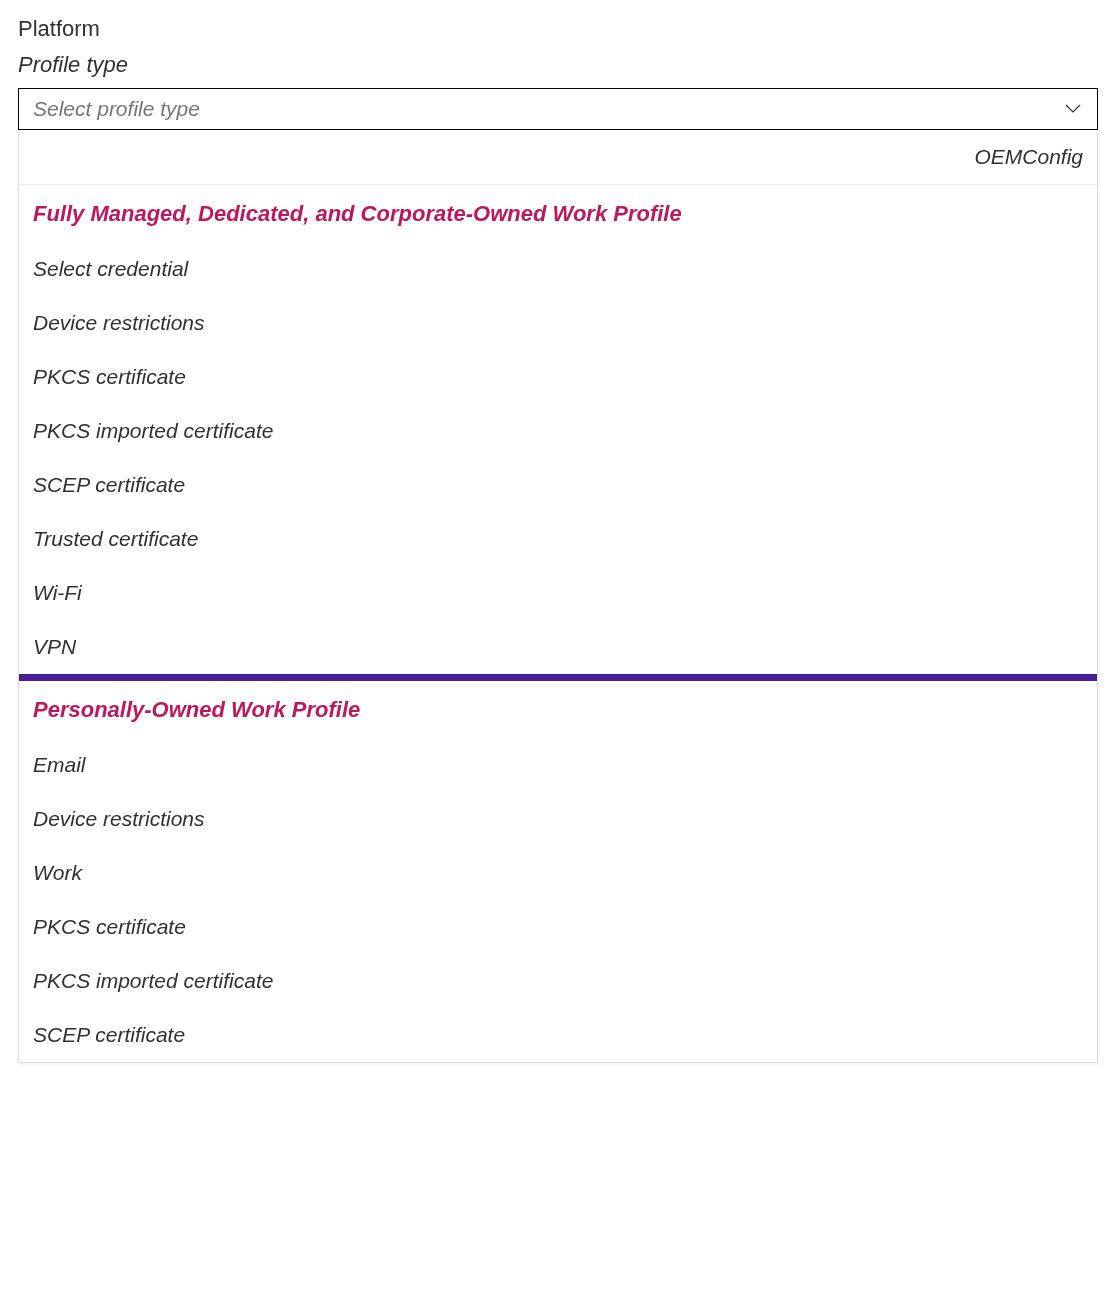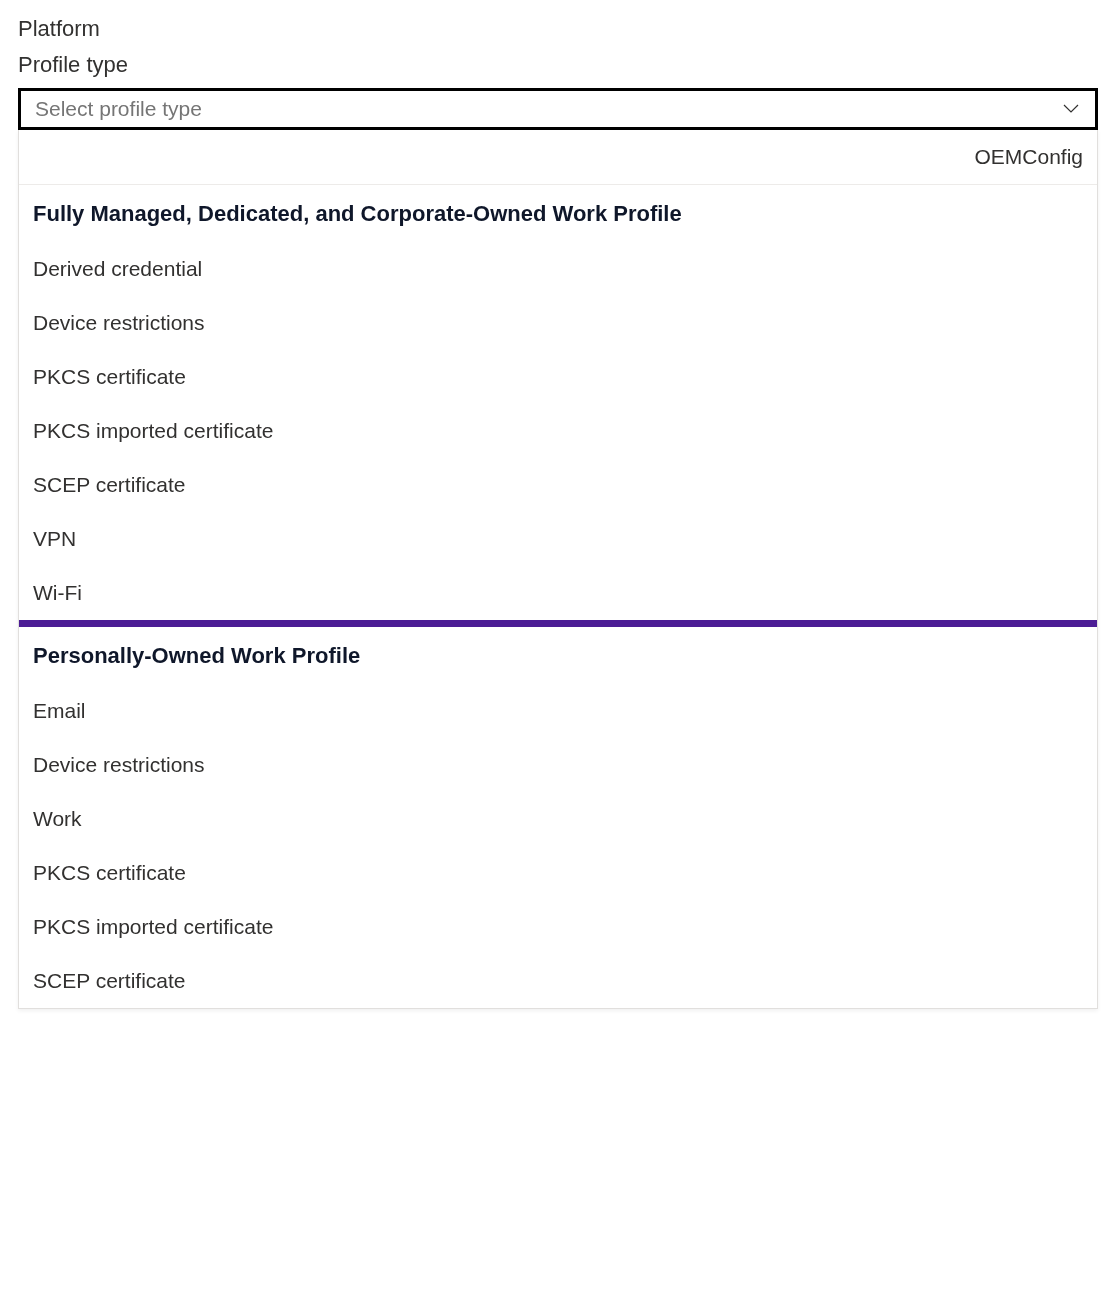--- a/index.html
+++ b/index.html
@@ -20,21 +20,21 @@
       font-size: 22px;
       color: #323130;
       margin-bottom: 10px;
       display: block;
       font-weight: 400;
     }
     .select-box {
       position: relative;
       width: 100%;
       height: 42px;
-      border: 3px solid #000000;
+      border: 1px solid #000000;
       background: #ffffff;
       display: flex;
       align-items: center;
       padding: 0 14px;
       cursor: pointer;
     }
     .select-box.focused {
       border: 2px solid #6b2d90;
     }
     .select-value {
@@ -76,21 +76,21 @@
       font-weight: 400;
     }
     .dropdown-option.bordered {
       border-bottom: 1px solid #edebe9;
       text-align: right;
     }
     .dropdown-group-header {
       padding: 16px 14px 15px 14px;
       font-size: 22px;
       font-weight: 700;
-      color: #0f172a;
+      color: #be185d;
       cursor: default;
     }
     .dropdown-group-header.bordered-top {
       border-top: 7px solid #4c1d95;
     }
     
     .dropdown-panel::-webkit-scrollbar {
       width: 20px;
     }
     .dropdown-panel::-webkit-scrollbar-track {
@@ -108,20 +108,21 @@
       width: 20px;
     }
     .dropdown-panel::-webkit-scrollbar-button:vertical:decrement {
       background: #ffffff;
     }
     .dropdown-panel::-webkit-scrollbar-button:vertical:increment {
       background: #ffffff;
     }
     .profile-type-wrapper {
       position: relative;
+      font-style: italic;
     }
   </style>
 </head>
 <body>
 
 <div class="field-group">
   <label class="field-label">Platform</label>
 </div>
 
 <div class="field-group profile-type-wrapper">
@@ -130,27 +131,28 @@
     <span class="select-placeholder">Select profile type</span>
     <span class="chevron">
       <svg viewBox="0 0 16 10" fill="none" stroke="#323130" stroke-width="1.2">
         <path d="M1 1 L8 8 L15 1"></path>
       </svg>
     </span>
   </div>
   <div class="dropdown-panel" id="dropdown-list">
   <div class="dropdown-option bordered">OEMConfig</div>
       <div class="dropdown-group-header">Fully Managed, Dedicated, and Corporate-Owned Work Profile</div>
-      <div class="dropdown-option">Derived credential</div>
+      <div class="dropdown-option">Select credential</div>
       <div class="dropdown-option">Device restrictions</div>
       <div class="dropdown-option">PKCS certificate</div>
       <div class="dropdown-option">PKCS imported certificate</div>
       <div class="dropdown-option">SCEP certificate</div>
+      <div class="dropdown-option">Trusted certificate</div>
+      <div class="dropdown-option">Wi-Fi</div>
       <div class="dropdown-option">VPN</div>
-      <div class="dropdown-option">Wi-Fi</div>
       <div class="dropdown-group-header bordered-top">Personally-Owned Work Profile</div>
       <div class="dropdown-option">Email</div>
       <div class="dropdown-option">Device restrictions</div>
       <div class="dropdown-option">Work</div>
       <div class="dropdown-option">PKCS certificate</div>
       <div class="dropdown-option">PKCS imported certificate</div>
       <div class="dropdown-option">SCEP certificate</div>
     </div>
 </div>
 

